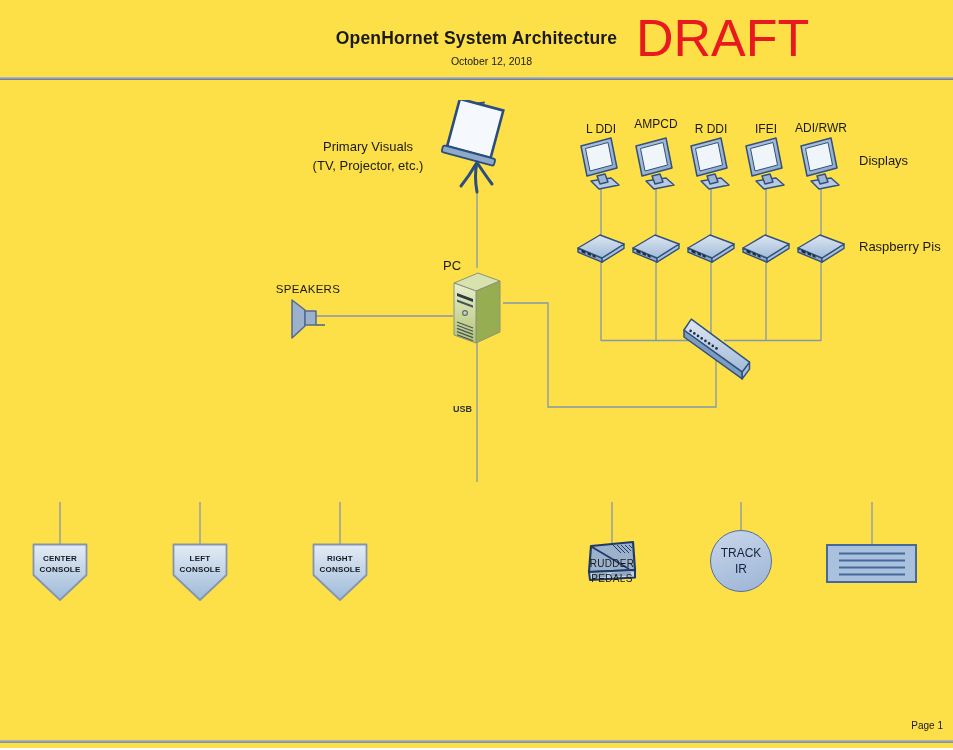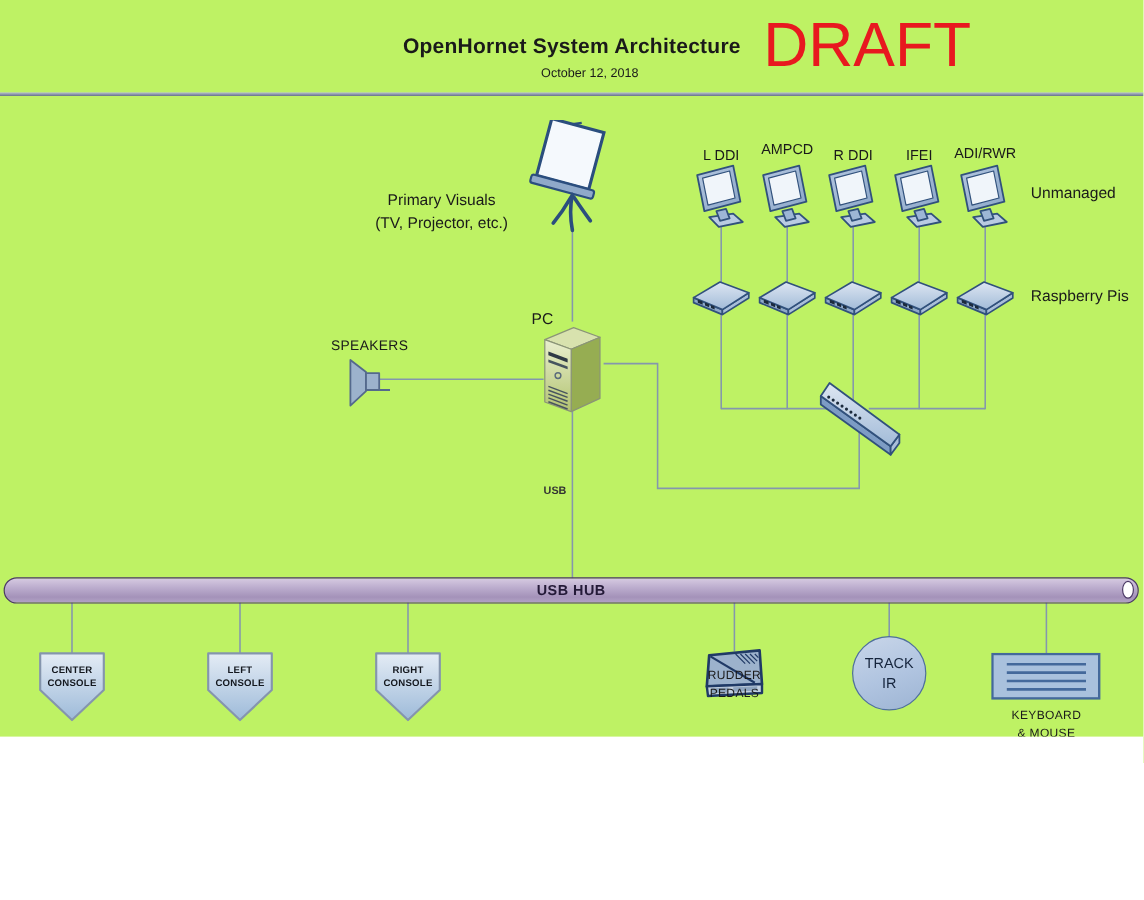--- a/index.html
+++ b/index.html
@@ -1,30 +1,30 @@
 <!DOCTYPE html>
 <html><head>
 <meta charset="utf-8">
 <style>
   * { margin:0; padding:0; box-sizing:border-box; }
   html,body { background:#ffffff; }
   body { font-family:"Liberation Sans", sans-serif; color:#1a1a1a; }
   #page {
-    position:relative; width:953px; height:614px; background:#bef264;
+    position:relative; width:953px; height:748px; background:#fde047;
     overflow:hidden;
   }
   .abs { position:absolute; }
   
   .title { left:0; width:953px; top:28px; text-align:center; font-size:17.5px; font-weight:bold; letter-spacing:0.2px; }
   .date  { left:0; width:953px; top:55px; text-align:center; font-size:10.5px;margin-left:15px; }
   .draft { left:636px; top:8px; font-size:52px; font-weight:400; color:#e8191f; letter-spacing:0px; }
   .rule-top    { left:0; top:77px;  width:953px; height:3px; background:linear-gradient(180deg,#b9c2cf,#66738a); }
   .rule-bottom { left:0; top:740px; width:953px; height:3px; background:linear-gradient(180deg,#b3bac3,#828b96); }
   .pagenum { left:853px; top:720px; width:90px; text-align:right; font-size:10px; }
-  .primary-visuals { left:278px; top:137px; width:180px; text-align:center; font-size:13px; line-height:19px;margin-top:20px; }
+  .primary-visuals { left:278px; top:137px; width:180px; text-align:center; font-size:13px; line-height:19px; }
   .display-label { width:80px; text-align:center; font-size:12px; }
   .group-label { font-size:13px; }
   .pc-label { left:434px; top:258px; width:36px; text-align:center; font-size:13px; }
   .speakers-label { left:268px; top:283px; width:80px; text-align:center; font-size:11.5px; letter-spacing:0.3px; }
   .switch-label { left:760px; top:363px; font-size:12.5px; line-height:18.5px; }
   .usb-label { left:438px; top:404px; width:34px; text-align:right; font-size:9px; font-weight:bold; color:#333; }
 
   
   .hub { left:3px; top:481px; width:946px; height:22px;
     border:1.5px solid #4c3a66; border-radius:11px;
@@ -146,21 +146,21 @@
     </svg>
   <svg class="abs" style="left:687px;top:136px" width="48" height="54">
       <use href="#sym-monitor"></use>
     </svg>
   <svg class="abs" style="left:742px;top:136px" width="48" height="54">
       <use href="#sym-monitor"></use>
     </svg>
   <svg class="abs" style="left:797px;top:136px" width="48" height="54">
       <use href="#sym-monitor"></use>
     </svg>
-  <div class="abs group-label" style="left:859px;top:153px">Unmanaged</div>
+  <div class="abs group-label" style="left:859px;top:153px">Displays</div>
 
   <svg class="abs" style="left:575px;top:231px" width="52" height="32">
       <use href="#sym-pi"></use>
     </svg>
   <svg class="abs" style="left:630px;top:231px" width="52" height="32">
       <use href="#sym-pi"></use>
     </svg>
   <svg class="abs" style="left:685px;top:231px" width="52" height="32">
       <use href="#sym-pi"></use>
     </svg>
@@ -212,24 +212,20 @@
         <circle cx="18.3" cy="21.4" r="1.3"></circle>
       <circle cx="22.0" cy="23.9" r="1.3"></circle>
         <circle cx="25.7" cy="26.4" r="1.3"></circle>
       <circle cx="29.4" cy="28.9" r="1.3"></circle>
         <circle cx="33.1" cy="31.4" r="1.3"></circle>
       <circle cx="36.8" cy="33.9" r="1.3"></circle>
         <circle cx="40.5" cy="36.4" r="1.3"></circle>
     </g>
   </svg>
 
-  <div class="abs hub">
-    <div class="abs hub-label">USB HUB</div>
-    <div class="abs hub-endcap"></div>
-  </div>
 
   <svg class="abs" style="left:32px;top:543px" width="56" height="59">
       <use href="#sym-console"></use>
     </svg>
   <div class="abs console-text" style="left:32px;top:553px">
     <span>CENTER</span><br>
     <span>CONSOLE</span>
   </div>
   <svg class="abs" style="left:172px;top:543px" width="56" height="59">
       <use href="#sym-console"></use>
@@ -274,21 +270,17 @@
 
   <svg class="abs" style="left:826px;top:544px" width="92" height="40" viewBox="0 0 92 40">
     <rect x="1" y="1" width="89" height="37" fill="#a9c1dd" stroke="#44699b" stroke-width="2"></rect>
     <g stroke="#44699b" stroke-width="2.2">
       <path d="M13 9.5 H79"></path>
         <path d="M13 16.5 H79"></path>
         <path d="M13 23.5 H79"></path>
         <path d="M13 30.5 H79"></path>
     </g>
   </svg>
-  <div class="abs bottom-label" style="left:822px;top:589px;width:100px">
-    <span>KEYBOARD</span><br>
-    <span>&amp; MOUSE</span>
-  </div>
 
   <div class="abs pagenum">Page 1</div>
   <div class="abs rule-bottom"></div>
 
 </div>
 
 </body></html>

